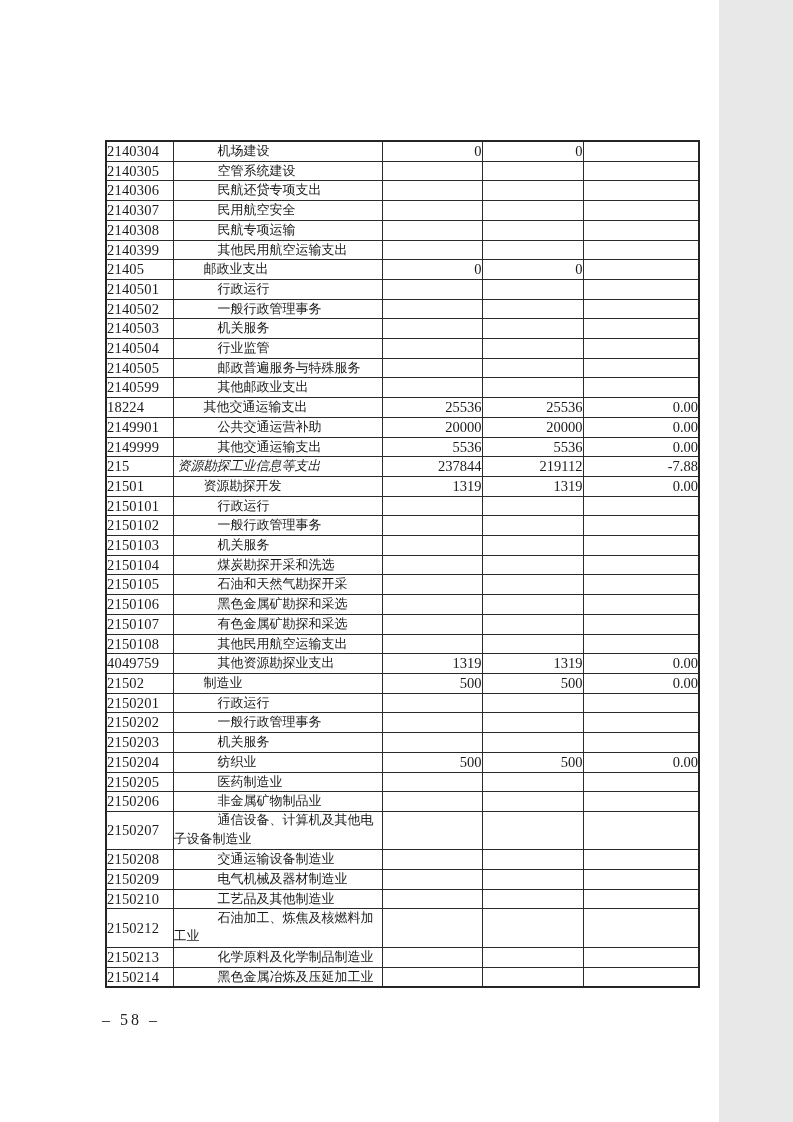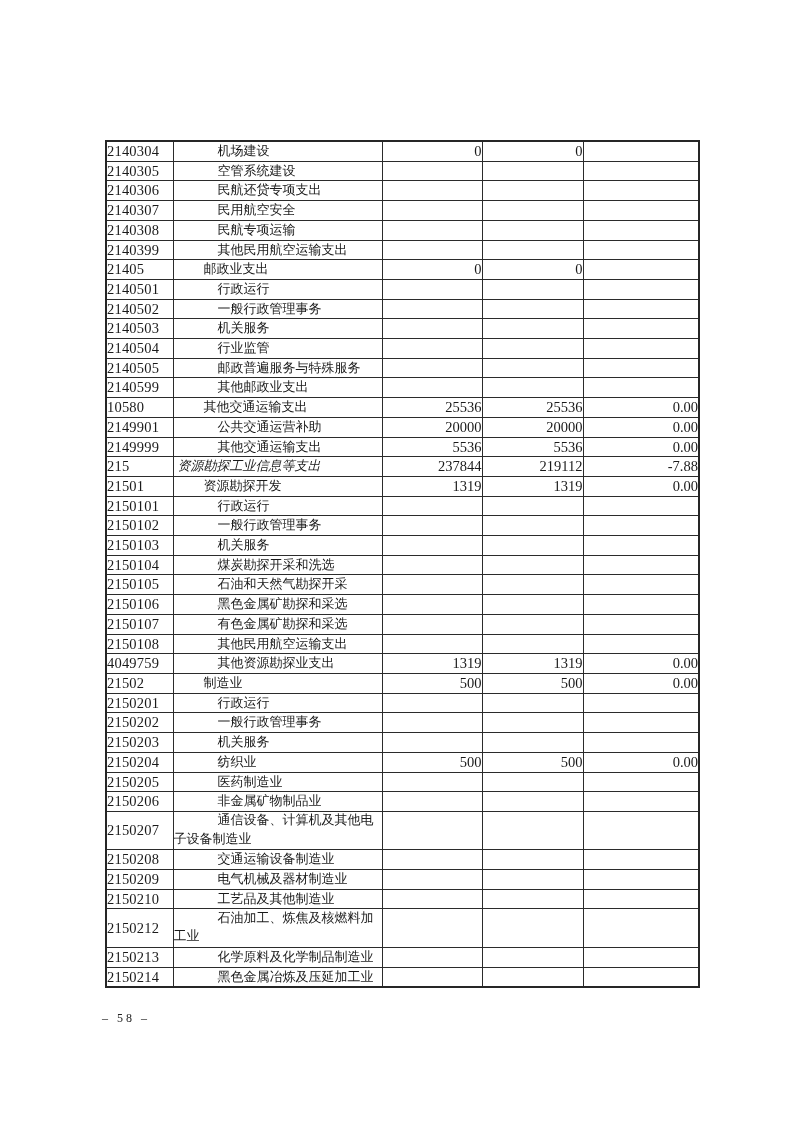--- a/index.html
+++ b/index.html
@@ -1,18 +1,18 @@
 <!DOCTYPE html>
 <html><head>
 <meta charset="utf-8">
 <style>
   html,body{margin:0;padding:0;background:#e8e8e8;}
   .page{
     position:relative;
-    width:793px;height:1122px;
+    width:719px;height:1122px;
     background:#ffffff;
     font-family:"Liberation Serif","DejaVu Serif",serif;
     color:#1a1a1a;
     overflow:hidden;
   }
   table.budget{
     position:absolute;
     left:105px;top:140px;
     width:593px;
     border-collapse:collapse;
@@ -46,21 +46,21 @@
   td.cell-num{
     font-size:14.5px;
     text-align:right;
     padding-right:4px;
     white-space:nowrap;
   }
   td.thickleft{border-left:2px solid #262626;}
   .page-number{
     position:absolute;
     left:102px;top:1011px;
-    font-size:12px;
+    font-size:16px;
     letter-spacing:3px;
     color:#222;
   }
 </style>
 </head>
 <body>
 
 <div class="page">
 
   <table class="budget">
@@ -157,21 +157,21 @@
           <td class="cell-num thickleft"></td>
         </tr>
         <tr class="row">
           <td class="cell-code">2140599</td>
           <td class="cell-name lvl2">其他邮政业支出</td>
           <td class="cell-num"></td>
           <td class="cell-num"></td>
           <td class="cell-num thickleft"></td>
         </tr>
         <tr class="row">
-          <td class="cell-code">10580</td>
+          <td class="cell-code">18224</td>
           <td class="cell-name lvl1">其他交通运输支出</td>
           <td class="cell-num">25536</td>
           <td class="cell-num">25536</td>
           <td class="cell-num thickleft">0.00</td>
         </tr>
         <tr class="row">
           <td class="cell-code">2149901</td>
           <td class="cell-name lvl2">公共交通运营补助</td>
           <td class="cell-num">20000</td>
           <td class="cell-num">20000</td>

